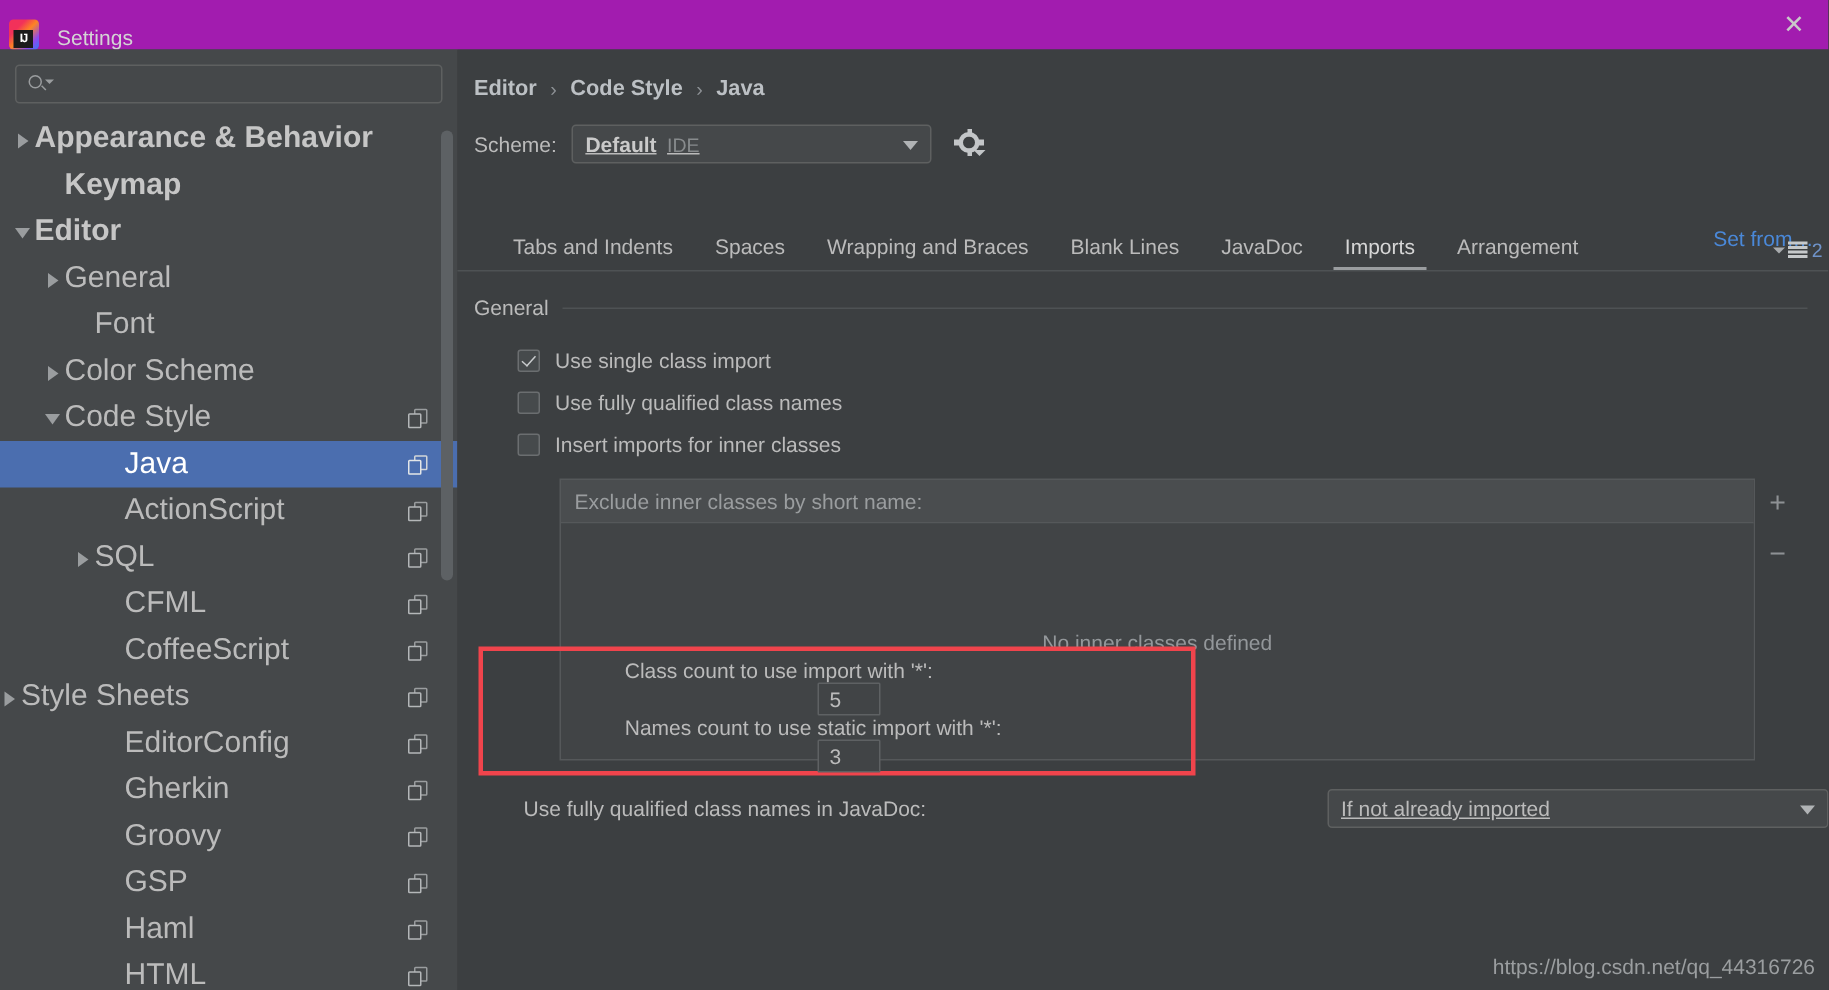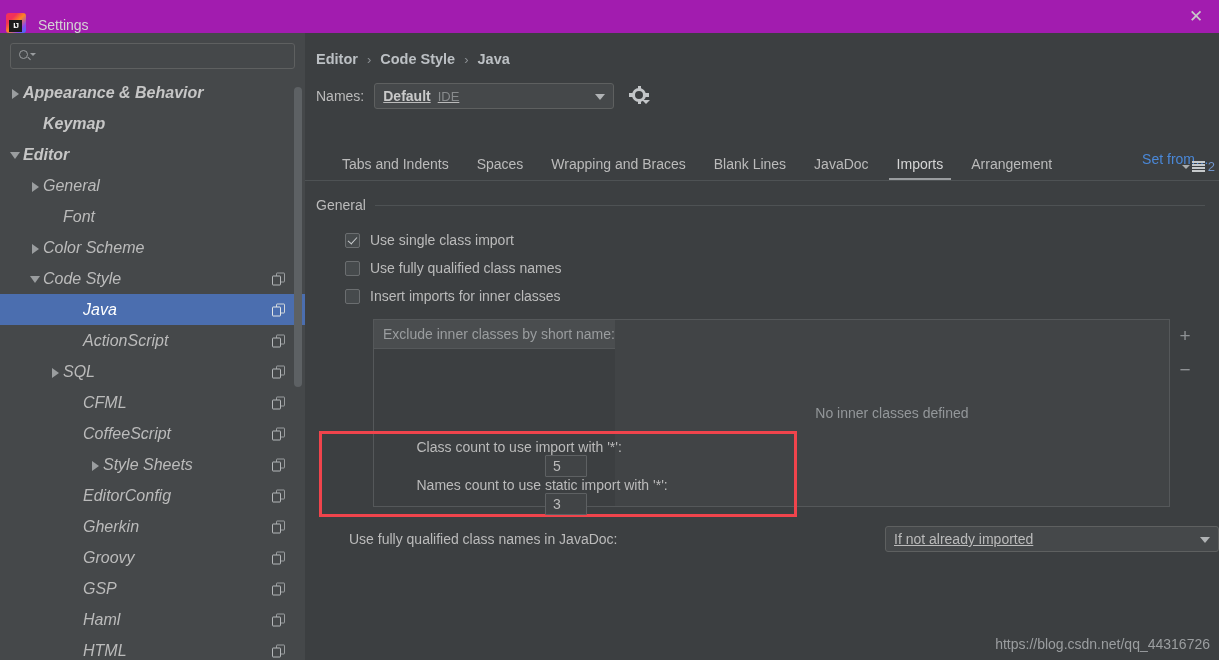--- a/index.html
+++ b/index.html
@@ -159,22 +159,21 @@
     content: "";
     position: absolute;
     left: 1px; top: 4px;
     width: 0; height: 0;
     border-left: 5px solid transparent;
     border-right: 5px solid transparent;
     border-top: 7px solid #9a9d9f;
   }
   .tree-label {
     color: #bbbbbb;
-    font-size: 16px;
-    font-style: italic;
+    font-size: 20px;
   }
   .tree-row.bold .tree-label { font-weight: bold; color: #c6c6c6; }
   .copy-icon {
     position: absolute;
     right: 20px;
     top: 50%;
     transform: translateY(-50%);
     width: 13px; height: 13px;
   }
   .copy-icon .sq-back {
@@ -386,21 +385,21 @@
 
   .table-wrap {
     margin: 9px 0 0 57px;
     width: 827px;
     display: flex;
   }
   .table-main {
     flex: 1;
     border: 1px solid #55585a;
     display: flex;
-    flex-direction: row;
+    flex-direction: column;
     height: 188px;
   }
   .table-head {
     height: 29px;
     background: #4a4d4f;
     border-bottom: 1px solid #55585a;
     display: flex;
     align-items: center;
     padding-left: 9px;
     color: #9a9d9f;
@@ -573,21 +572,21 @@
             </span>
           </div>
           <div class="tree-row" style="padding-left: 69px;">
             <span class="arrow"></span>
             <span class="tree-label">CoffeeScript</span>
             <span class="copy-icon">
               <span class="sq-back"></span>
               <span class="sq-front"></span>
             </span>
           </div>
-          <div class="tree-row" style="padding-left: 49px; margin-left: 40px;">
+          <div class="tree-row" style="">
             <span class="arrow right"></span>
             <span class="tree-label">Style Sheets</span>
             <span class="copy-icon">
               <span class="sq-back"></span>
               <span class="sq-front"></span>
             </span>
           </div>
           <div class="tree-row" style="padding-left: 69px;">
             <span class="arrow"></span>
             <span class="tree-label">EditorConfig</span>
@@ -646,21 +645,21 @@
 
       <div class="breadcrumb" id="breadcrumb">
           <span>Editor</span>
           <span class="bc-sep">›</span>
           <span>Code Style</span>
           <span class="bc-sep">›</span>
           <span>Java</span>
         </div>
 
       <div class="scheme-row">
-        <span class="scheme-label">Names:</span>
+        <span class="scheme-label">Scheme:</span>
         <div class="combo scheme-combo">
           <span class="scheme-name">Default</span>
           <span class="scheme-sub">IDE</span>
           <span class="arrow-dn"></span>
         </div>
         <span class="gear">
           <span class="t t1"></span>
             <span class="t t2"></span>
             <span class="t t3"></span>
             <span class="t t4"></span>

